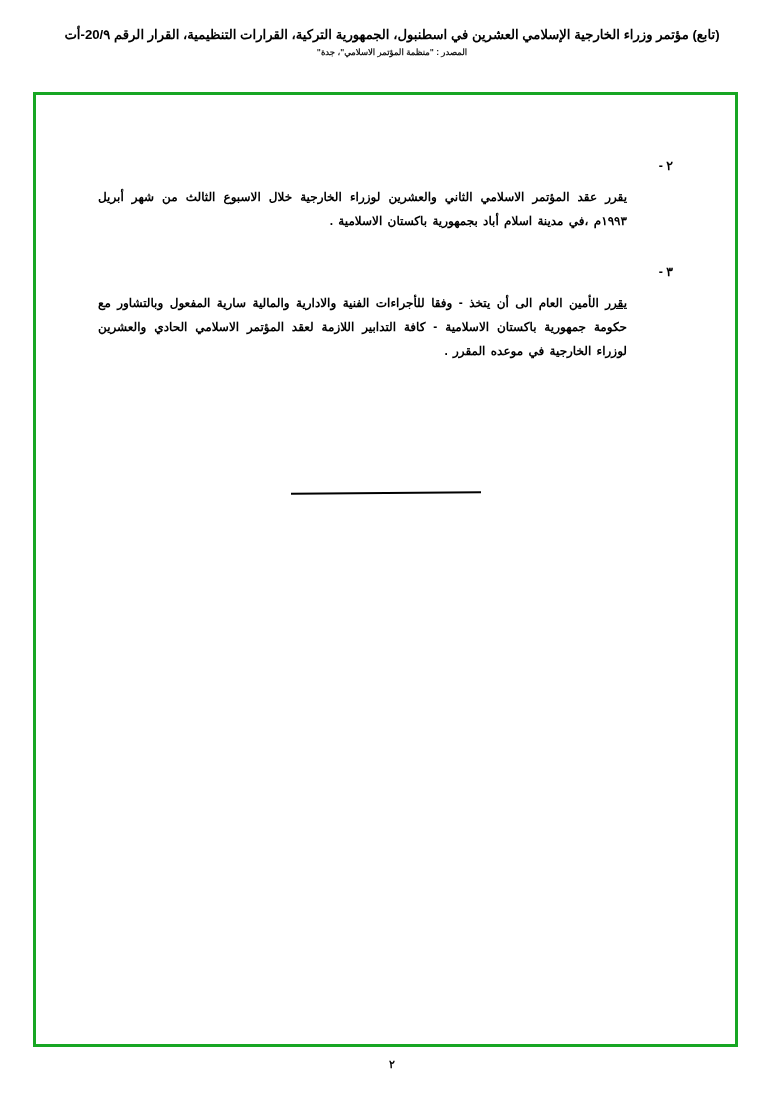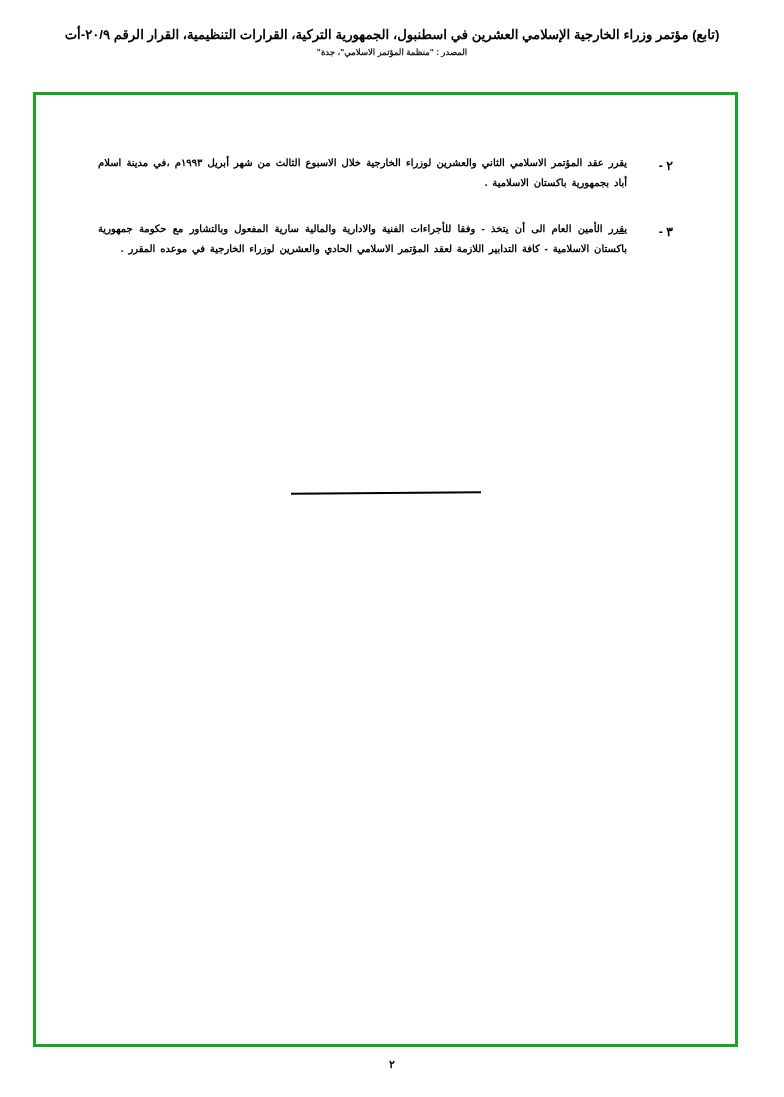--- a/index.html
+++ b/index.html
@@ -77,27 +77,28 @@
     font-size: 12.5px;
     font-weight: bold;
     line-height: 2.0;
     text-align: right;
     padding-top: 1px;
     letter-spacing: 0.5px;
     white-space: nowrap;
   }
   .clause-body {
     flex: 1 1 auto;
-    font-size: 10px;
+    font-size: 12px;
     font-weight: bold;
     line-height: 2.0;
     text-align: justify;
     text-align-last: right;
     letter-spacing: 1.1px;
     word-spacing: 2px;
+    margin-top: 32px;
   }
   .clause-body .u {
     text-decoration: underline;
   }
 
   
   .divider-wrap {
     position: absolute;
     top: 385px;
     left: 0;
@@ -123,21 +124,21 @@
     font-weight: bold;
     direction: rtl;
   }
 </style>
 </head>
 <body>
 
 <div class="page">
 
   <div class="header">
-    <div class="header-title">(تابع) مؤتمر وزراء الخارجية الإسلامي العشرين في اسطنبول، الجمهورية التركية، القرارات التنظيمية، القرار الرقم ٢٠/٩-أت</div>
+    <div class="header-title">(تابع) مؤتمر وزراء الخارجية الإسلامي العشرين في اسطنبول، الجمهورية التركية، القرارات التنظيمية، القرار الرقم 20/٩-أت</div>
     <div class="header-source">المصدر : "منظمة المؤتمر الاسلامي"، جدة"</div>
   </div>
 
   <div class="frame">
 
     <div class="content">
 
       <div class="clause">
         <div class="clause-num">٢ -</div>
         <div class="clause-body">يقرر عقد المؤتمر الاسلامي الثاني والعشرين لوزراء الخارجية خلال الاسبوع الثالث من شهر أبريل ١٩٩٣م ،في مدينة اسلام أباد بجمهورية باكستان الاسلامية .</div>

